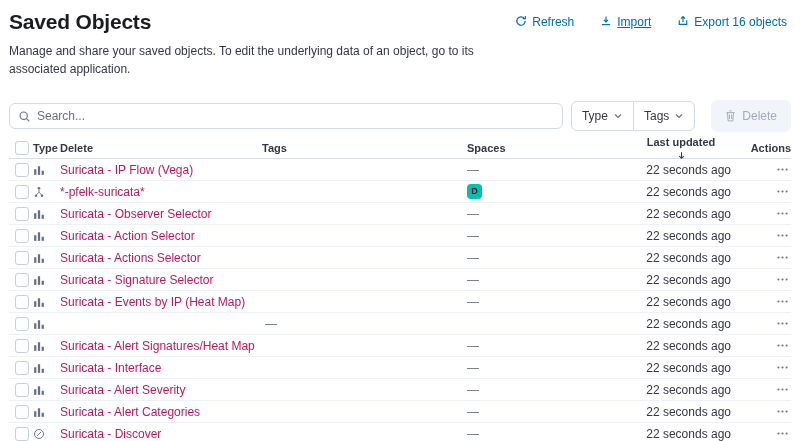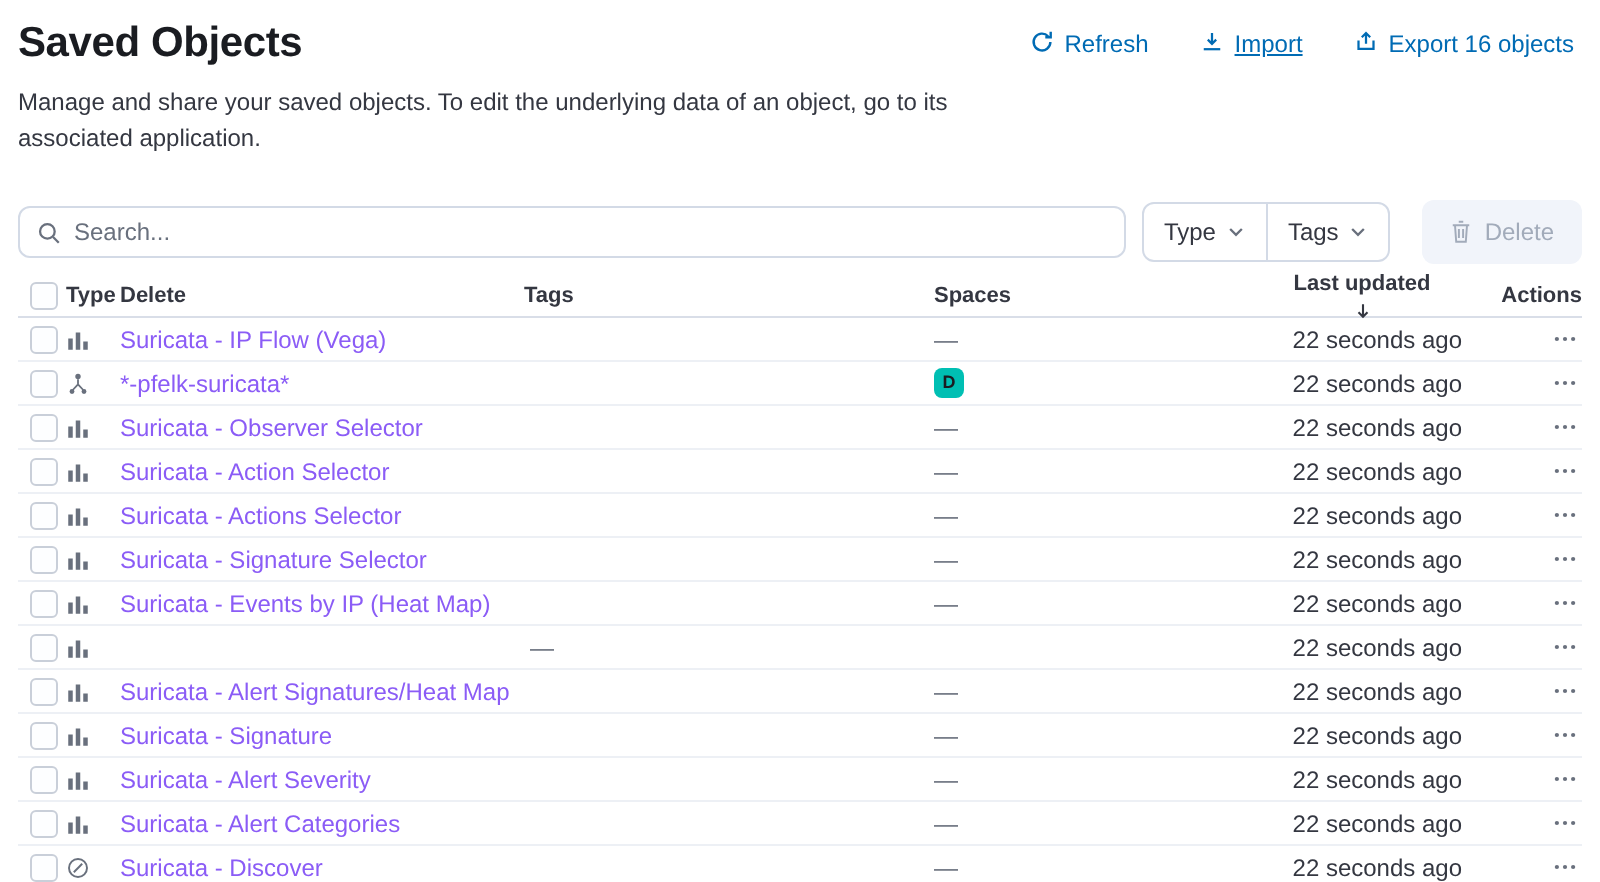--- a/index.html
+++ b/index.html
@@ -46,21 +46,21 @@
   .col-check   { flex:0 0 21px; padding-left:6px; display:flex; align-items:center; }
   .col-type    { flex:0 0 30px; display:flex; align-items:center; padding-left:3px; }
   .col-title   { flex:0 0 202px; overflow:hidden; white-space:nowrap; }
   .col-tags    { flex:0 0 205px; }
   .col-spaces  { flex:1; display:flex; align-items:center; }
   .col-updated { flex:0 0 100px; text-align:right; color:#343741; }
   .col-actions { flex:0 0 60px; display:flex; justify-content:flex-end; align-items:center; }
 
   .checkbox { width:14px; height:14px; border:1px solid #c9cfd9; border-radius:3px;
     background:#fdfeff; display:inline-block; cursor:pointer; }
-  .title-link { color:#8b5cf6; text-decoration:none; font-weight:500; font-size:12px; }
+  .title-link { color:#be185d; text-decoration:none; font-weight:500; font-size:12px; }
   .dash { color:#69707d; }
   .badge { min-width:15px; height:15px; line-height:15px; text-align:center; border-radius:4px;
     background:#00bfb3; color:#1a1c21; font-size:9px; font-weight:700; padding:0 2px; }
   .icon { display:flex; align-items:center; color:#69707d; }
   .ellipsis { background:none; border:none; cursor:pointer; color:#69707d; display:flex;
     align-items:center; padding:2px; }
   .sort-wrap { display:flex; align-items:center; gap:3px; justify-content:flex-end; width:100%;flex-direction:column; }
 </style>
 </head>
 <body>
@@ -497,21 +497,21 @@
       <span class="icon">
         <svg width="12" height="12" viewBox="0 0 16 16">
                 <rect x="1.5" y="7" width="3" height="7.5" fill="currentColor"></rect>
                 <rect x="6.5" y="3" width="3" height="11.5" fill="currentColor"></rect>
                 <rect x="11.5" y="9" width="3" height="5.5" fill="currentColor"></rect>
               </svg>
       </span>
 
     </div>
     <div class="col-title">
-      <a href="#" class="title-link">Suricata - Signature</a>
+      <a href="#" class="title-link">Suricata - Interface</a>
     </div>
     <div class="col-tags"></div>
     <div class="col-spaces">
       <span class="dash">—</span>
 
     </div>
     <div class="col-updated">22 seconds ago</div>
     <div class="col-actions">
       <button class="ellipsis">
         <span class="icon">

